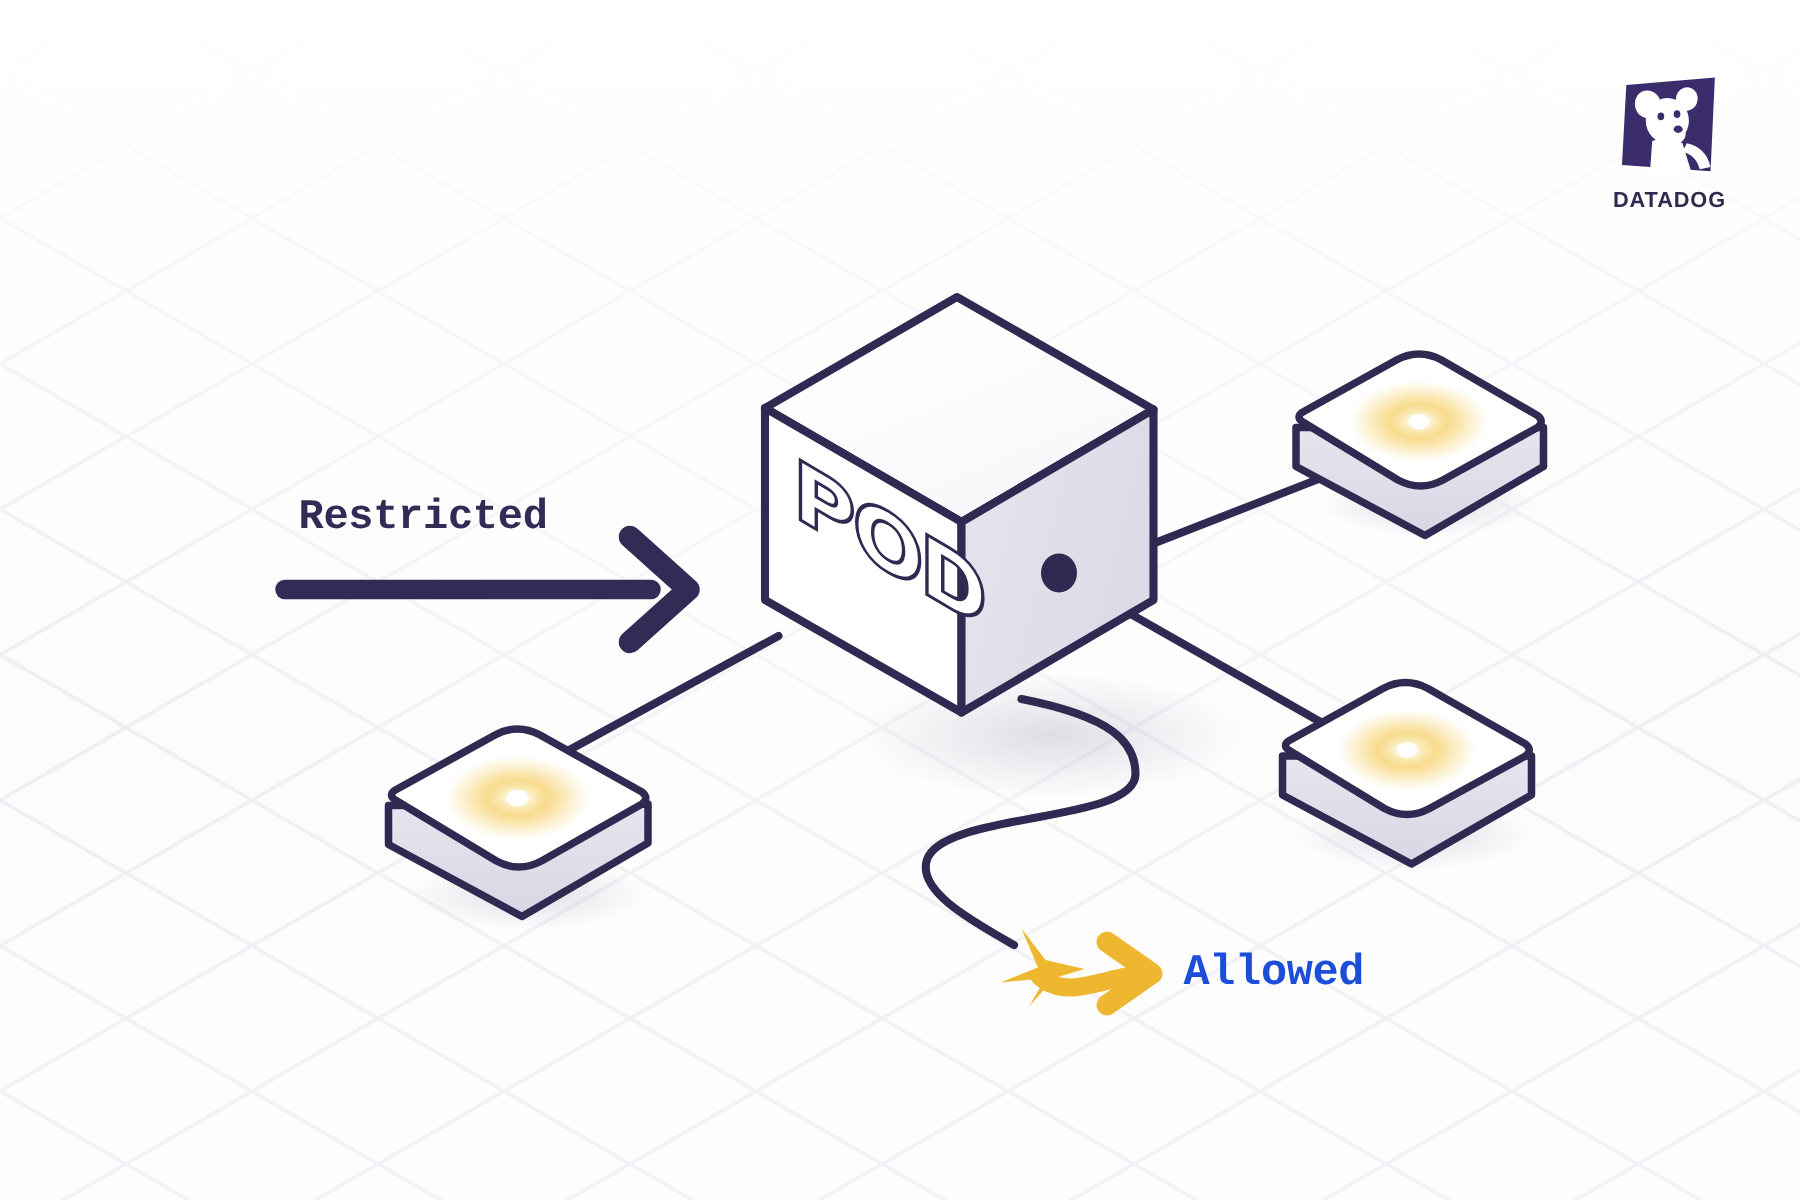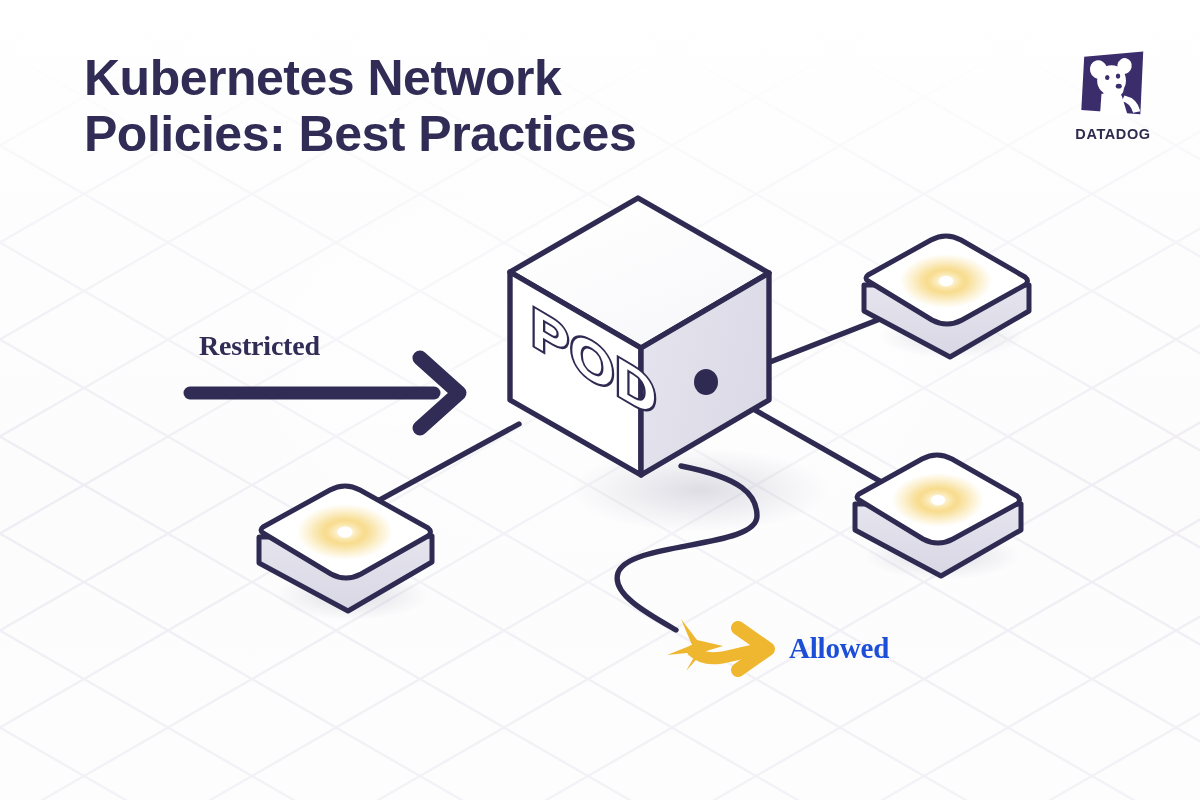--- a/index.html
+++ b/index.html
@@ -77,21 +77,21 @@
   
   .scene {
     position: absolute;
     z-index: 4;
     inset: 0;
   }
   
   .label {
     position: absolute;
     z-index: 7;
-    font-family: Liberation Serif, serif;
+    font-family: Liberation Mono, monospace;
     font-weight: 700;
     white-space: nowrap;
   }
   .label-restricted {
     left: 199px;
     top: 330px;
     font-size: 28px;
     color: #312c55;
     letter-spacing: -0.2px;
   }
@@ -223,23 +223,20 @@
       <path d="M 681 619 L 692 645 L 667 655 L 697 652 L 686 671 L 703 652 L 723 646 L 697 640 Z" fill="#eeb72f"></path>
 
       <path d="M 693 651 C 710 666, 730 654, 757 650" fill="none" stroke="#eeb72f" stroke-width="12" stroke-linecap="round"></path>
 
       <path d="M 738 628 L 768 649 L 738 670" fill="none" stroke="#eeb72f" stroke-width="14" stroke-linecap="round" stroke-linejoin="round"></path>
     </g>
   </svg>
 
   <div class="bg-vignette"></div>
 
-  <div class="header">
-    <h1 class="page-title">Kubernetes Network Policies: Best Practices</h1>
-  </div>
 
   <div class="logo-wrap">
     <svg class="logo-mark" viewBox="0 0 100 100">
 
       <path d="M10 12 L92 5 L88 92 L6 86 Z" fill="#3b2d6b"></path>
 
       <g fill="#ffffff">
 
         <ellipse cx="30" cy="30" rx="12" ry="13" transform="rotate(-15 30 30)"></ellipse>
 

